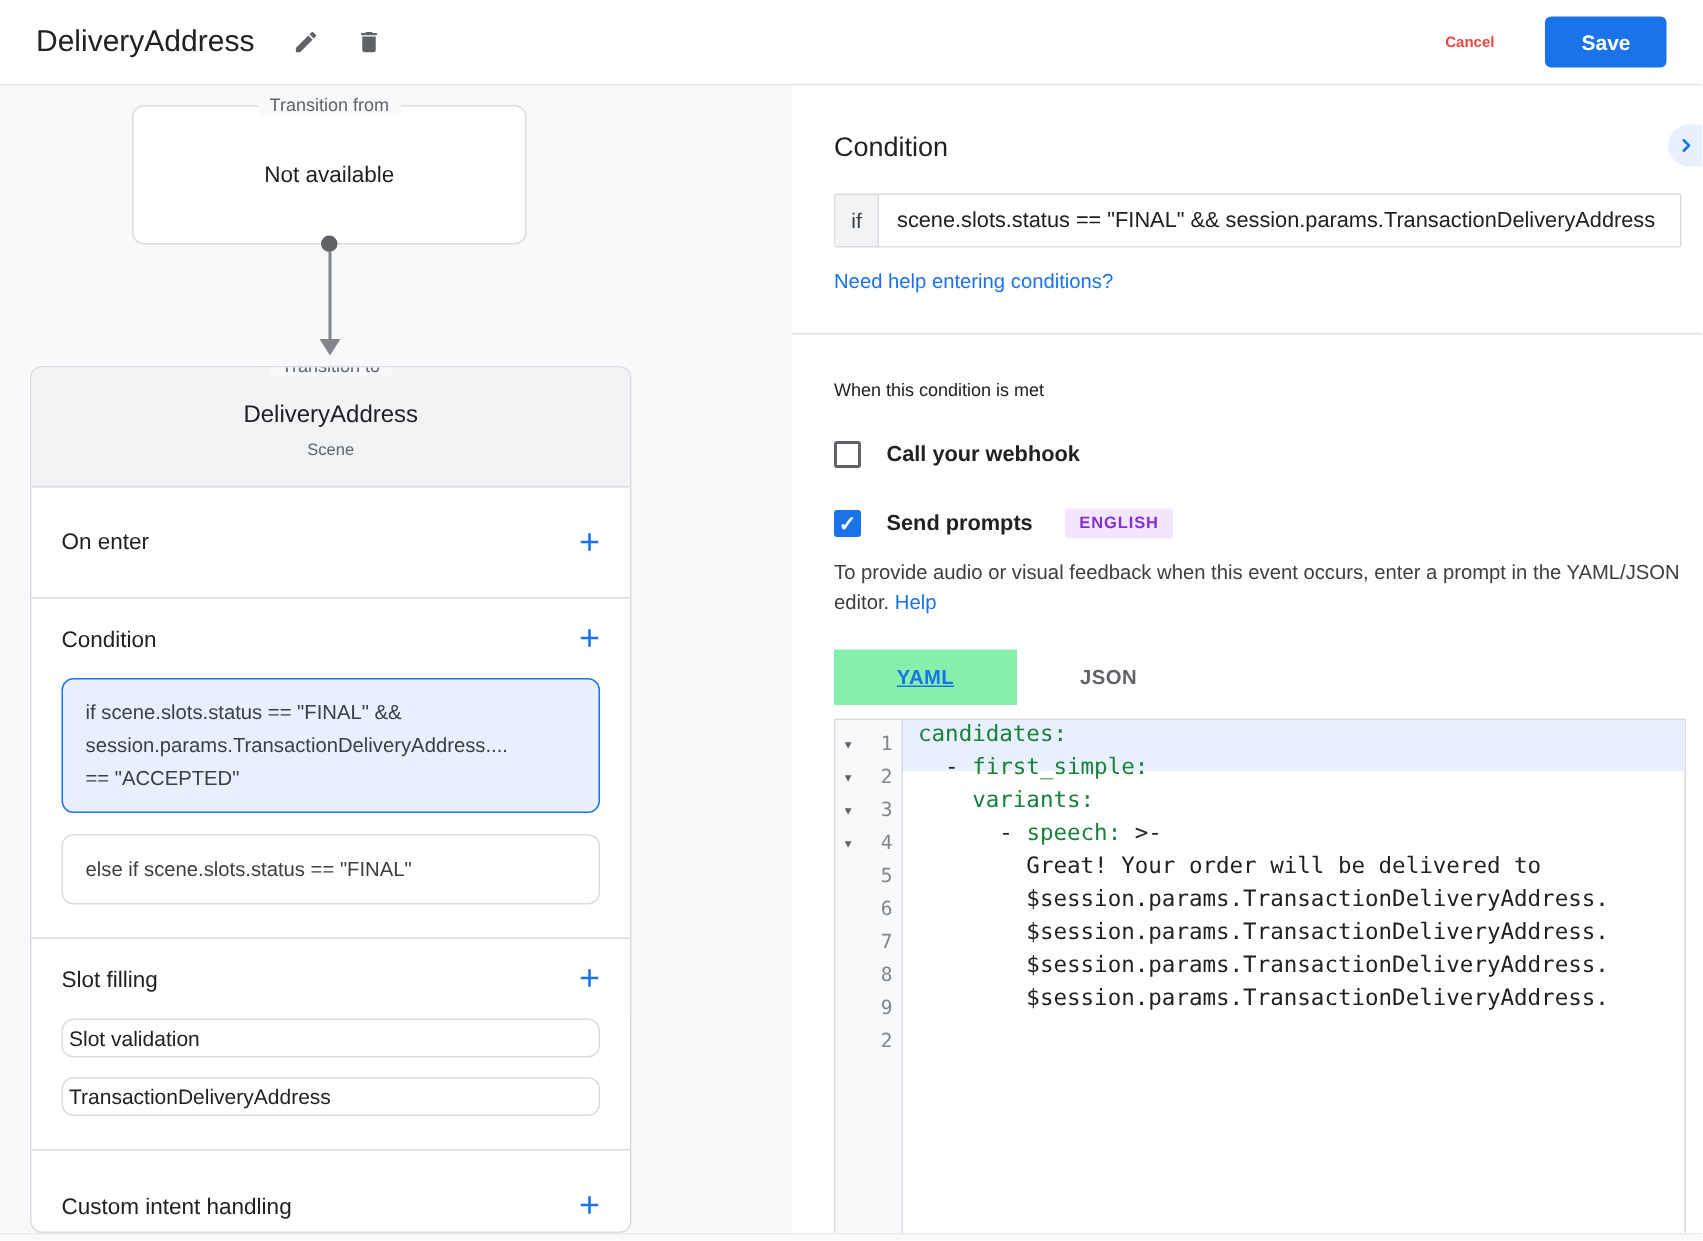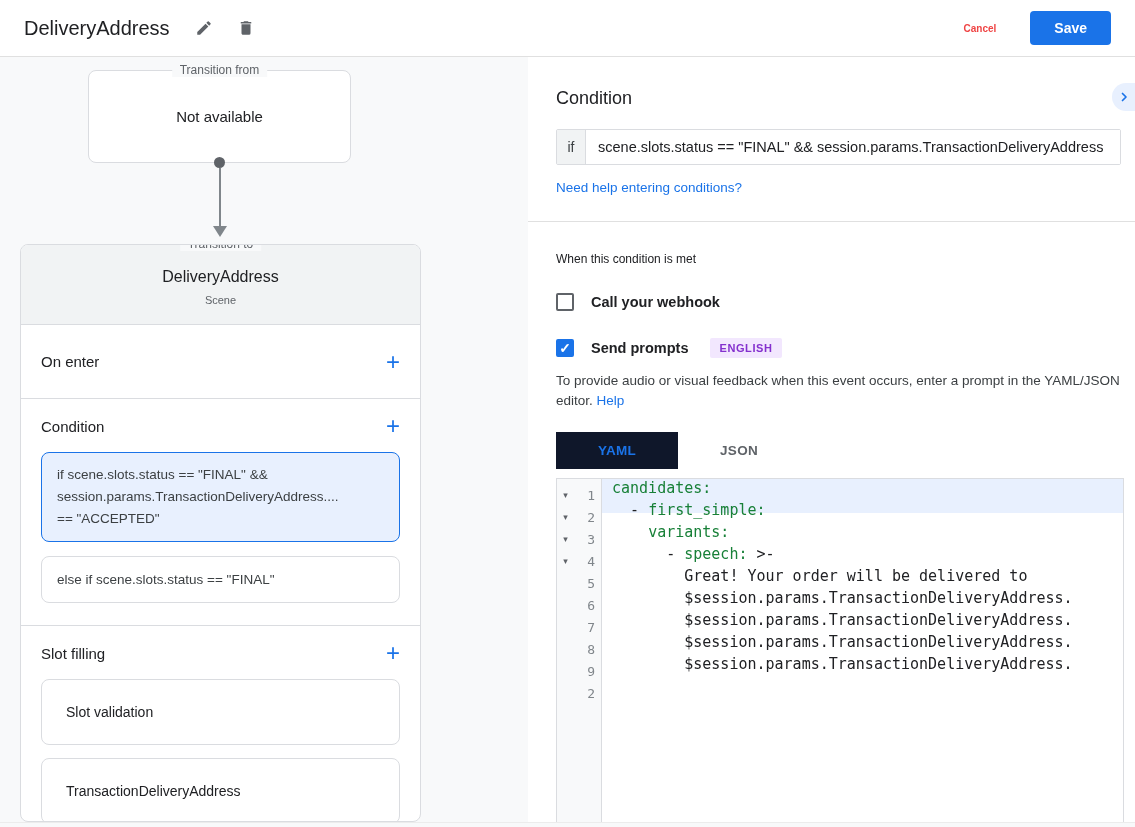--- a/index.html
+++ b/index.html
@@ -56,21 +56,21 @@
   .plus { color:#1a73e8; font-size:24px; font-weight:300; line-height:20px; cursor:pointer; }
 
   .card-section { padding:17px 20px 22px 20px; border-bottom:1px solid #dadce0; }
   .section-head { display:flex; align-items:center; justify-content:space-between; margin-bottom:16px; }
 
   .cond-selected { background:#e8f0fe; border:1.5px solid #1a73e8; border-radius:8px;
     padding:11px 15px; font-size:13.5px; color:#3c4043; line-height:22px; cursor:pointer; }
   .cond-else { margin-top:14px; background:#fff; border:1px solid #dadce0; border-radius:8px;
     padding:15px; font-size:13.5px; color:#3c4043; cursor:pointer; }
   .slot-box { background:#fff; border:1px solid #dadce0; border-radius:8px;
-    padding:24px; font-size:14px; color:#202124; cursor:pointer; }
+    padding:4px; font-size:14px; color:#202124; cursor:pointer; }
   .slot-box + .slot-box { margin-top:13px; }
   .card-row.last { border-bottom:none; }
 
   
   .panel-title { margin-top:31px; font-size:18px; color:#202124; font-weight:400; }
   .collapse-btn { position:absolute; right:0; top:26px; width:23px; height:28px;
     background:#e8f0fe; border:none; border-radius:14px 0 0 14px; cursor:pointer;
     display:flex; align-items:center; justify-content:center; color:#1a73e8; }
 
   .if-row { margin-top:20px; display:flex; width:565px; height:36px;
@@ -93,21 +93,21 @@
   .check-label { margin-left:17px; font-size:14.5px; font-weight:bold; color:#202124; }
   .lang-badge { margin-left:22px; background:#f2e7fe; color:#8430ce; font-size:11px;
     font-weight:bold; letter-spacing:0.6px; padding:4px 9px; border-radius:2px; }
 
   .hint { margin-top:13px; width:568px; font-size:13.5px; line-height:20px; color:#3c4043; }
   .hint a { color:#1a73e8; text-decoration:none; cursor:pointer; }
 
   .tabs { margin-top:21px; display:flex; }
   .tab { width:122px; height:37px; display:flex; align-items:center; justify-content:center;
     font-size:13.5px; font-weight:bold; letter-spacing:0.3px; cursor:pointer; color:#5f6368; }
-  .tab.active { background:#0f172a; color:#1a73e8; }
+  .tab.active { background:#86efac; color:#1a73e8;text-decoration:underline; }
 
   
   .editor { position:relative; margin-top:9px; width:568px; height:345px;
     border:1px solid #dadce0; background:#fff; overflow:hidden; }
   .gutter-bg { position:absolute; left:0; top:0; bottom:0; width:45px;
     background:#f8f9fa; border-right:1px solid #dadce0; }
   .code-lines { position:relative; padding-top:5px; }
   .code-row { display:flex; height:22px; align-items:center; }
   .cell-arrow { width:17px; text-align:center; font-size:9px; color:#5f6368; flex:none; cursor:pointer; }
   .cell-num { width:28px; text-align:right; padding-right:7px; flex:none;

